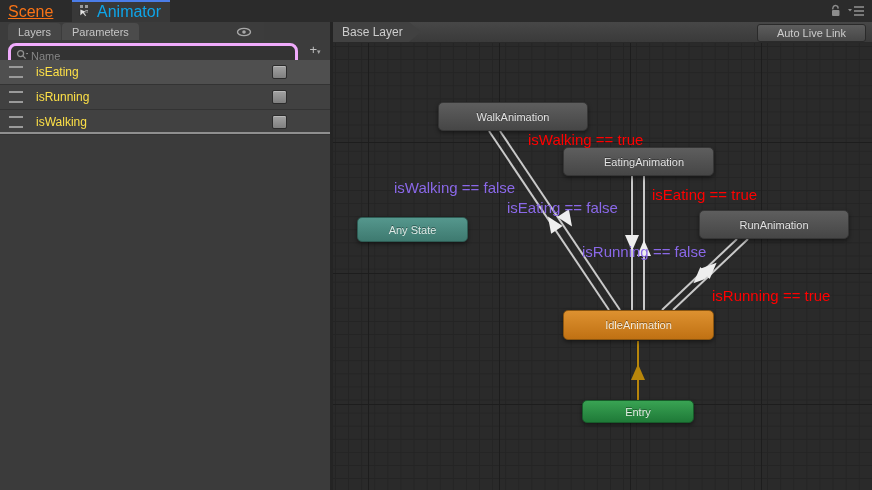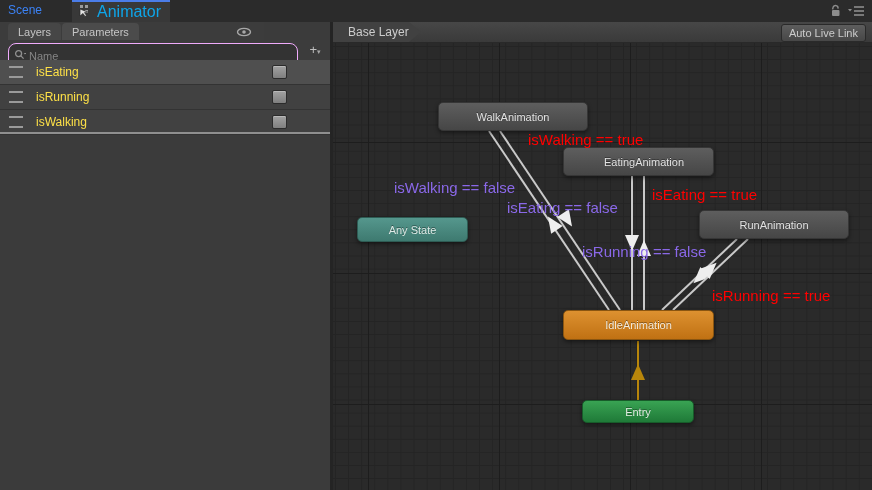--- a/index.html
+++ b/index.html
@@ -1,58 +1,58 @@
 <!DOCTYPE html>
 <html><head>
 <meta charset="utf-8">
 <style>
   html,body{margin:0;padding:0;background:#111;}
   #app{position:relative;width:872px;height:490px;overflow:hidden;
        font-family:"Liberation Sans","DejaVu Sans",sans-serif;
        background:#2b2b2b;-webkit-font-smoothing:antialiased;}
   
   #topbar{position:absolute;left:0;top:0;width:872px;height:22px;background:#2b2b2b;border-bottom:1px solid #1a1a1a;}
-  #scene-tab{position:absolute;left:8px;top:3px;font-size:12px;color:#3b82f6;}
+  #scene-tab{position:absolute;left:8px;top:3px;font-size:16px;color:#f97316;text-decoration:underline;}
   #animator-tab{position:absolute;left:72px;top:0;height:22px;width:98px;background:#383838;
       border-top:2px solid #4b7de8;box-sizing:border-box;display:flex;align-items:center;gap:5px;padding-left:7px;}
   #animator-tab .tab-label{font-size:16px;color:#0ea5e9;}
   .win-icons{position:absolute;right:8px;top:3px;display:flex;gap:7px;align-items:center;}
   
   #left-panel{position:absolute;left:0;top:22px;width:330px;height:468px;background:#3b3b3b;}
   #left-toolbar{position:absolute;left:0;top:0;width:264px;height:18px;background:#3c3c3c;border-bottom:1px solid #2e2e2e;}
   .mini-tab{position:absolute;top:1px;height:17px;background:#464646;border-radius:4px 4px 0 0;
       font-size:11px;color:#c6c6c6;display:flex;align-items:center;padding:0 10px;box-sizing:border-box;}
   #tab-layers{left:8px;}
   #tab-parameters{left:62px;background:#4b4b4b;}
   #eye-btn{position:absolute;right:12px;top:2px;}
   #search-row{position:absolute;left:0;top:18px;width:330px;height:20px;background:#3c3c3c;border-bottom:1px solid #2c2c2c;}
   #search-field{position:absolute;left:8px;top:3px;width:290px;height:26px;background:#333333;
-      border:1px solid #f0abfc;border-radius:8px;display:flex;align-items:center;padding-left:5px;box-sizing:border-box;text-align:right;}
+      border:3px solid #f0abfc;border-radius:8px;display:flex;align-items:center;padding-left:5px;box-sizing:border-box;text-align:right;}
   #search-field .ph{font-size:11px;color:#868686;margin-left:3px;}
   #add-param-btn{position:absolute;right:6px;top:2px;width:18px;height:16px;color:#c0c0c0;font-size:13px;
       display:flex;align-items:flex-start;justify-content:center;cursor:default;}
   #add-param-btn .caret{font-size:7px;color:#a8a8a8;margin-top:6px;}
   #param-list{position:absolute;left:0;top:38px;width:330px;}
   .param-row{position:relative;width:330px;height:24px;background:#414141;border-bottom:1px solid #333333;
       display:flex;align-items:center;}
   .param-row.selected{background:#4f4f4f;}
   .drag-handle{width:14px;height:8px;margin-left:9px;border-top:2px solid #9a9a9a;border-bottom:2px solid #9a9a9a;}
   .param-name{font-size:12px;color:#fde047;margin-left:13px;flex:1;}
   .param-checkbox{width:13px;height:12px;margin-right:43px;border-radius:2px;
       background:linear-gradient(#a2a2a2,#7f7f7f);border:1px solid #2b2b2b;box-shadow:inset 0 1px 0 rgba(255,255,255,.25);}
   #param-list-end{position:absolute;left:0;top:110px;width:330px;height:2px;background:#8f8f8f;}
   
   #divider{position:absolute;left:330px;top:22px;width:3px;height:468px;background:#242424;}
   #graph-header{position:absolute;left:333px;top:22px;width:539px;height:20px;
       background:linear-gradient(#474747,#3a3a3a);border-bottom:1px solid #292929;}
   #breadcrumb{position:absolute;left:0;top:0;height:20px;width:88px;background:#414141;
       clip-path:polygon(0 0,76px 0,88px 10px,76px 20px,0 20px);
-      display:flex;align-items:center;padding-left:15px;box-sizing:border-box;}
+      display:flex;align-items:center;padding-left:9px;box-sizing:border-box;}
   #breadcrumb span{font-size:12px;color:#cdcdcd;}
-  #auto-live-link{position:absolute;right:6px;top:2px;height:16px;padding:0 7px;border-radius:3px;
+  #auto-live-link{position:absolute;right:6px;top:2px;height:16px;padding:0 19px;border-radius:3px;
       background:linear-gradient(#5d5d5d,#474747);border:1px solid #2a2a2a;
       font-size:11px;color:#cccccc;display:flex;align-items:center;}
   #graph-area{position:absolute;left:333px;top:42px;width:539px;height:448px;background-color:#2a2a2a;
       background-image:
         linear-gradient(#1d1d1d 1px,transparent 1px),
         linear-gradient(90deg,#1d1d1d 1px,transparent 1px),
         linear-gradient(#242424 1px,transparent 1px),
         linear-gradient(90deg,#242424 1px,transparent 1px);
       background-size:131px 131px,131px 131px,13.1px 13.1px,13.1px 13.1px;
       background-position:35px 100px,35px 100px,2px 4px,2px 4px;}

